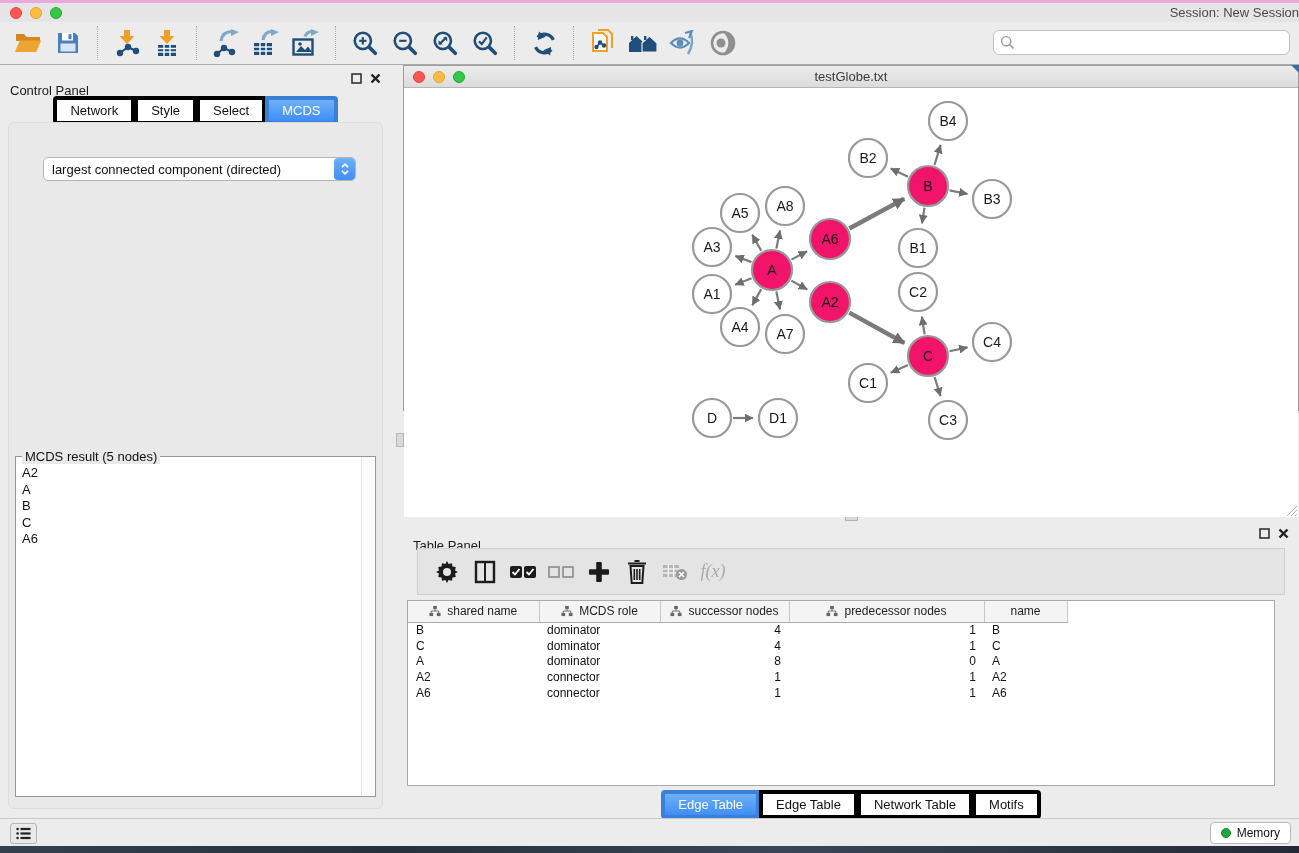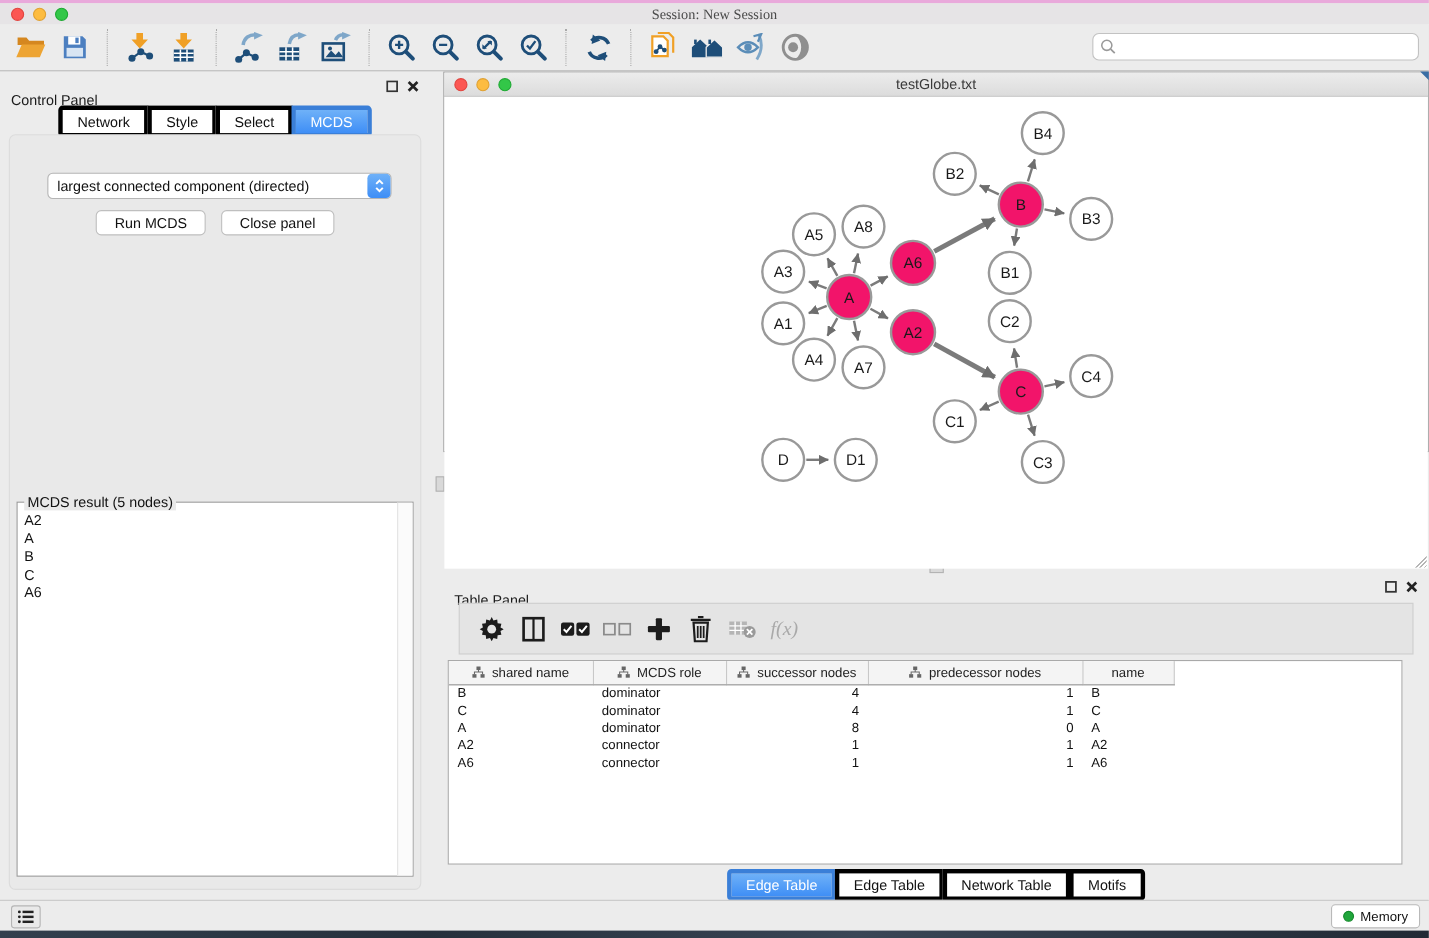--- a/index.html
+++ b/index.html
@@ -7,21 +7,21 @@
   body { font-family:"Liberation Sans", sans-serif; background:#ececec; position:relative; }
   .abs { position:absolute; }
 
   
   .top-strip { left:0; top:0; width:1299px; height:3px; background:#e9a9db; }
   .bottom-strip { left:0; top:846px; width:1299px; height:7px;
     background:linear-gradient(90deg,#33404e,#26303c 30%,#3a4656 60%,#222a35); }
 
   
   .titlebar { left:0; top:3px; width:1299px; height:19px; background:#e6e4e6;
-    display:flex; align-items:center; justify-content:center;font-family:Liberation Serif, serif; }
+    display:flex; align-items:center; justify-content:flex-end; }
   .tl-lights { position:absolute; left:10px; top:4px; display:flex; gap:8px; }
   .light { width:12px; height:12px; border-radius:50%; }
   .light.red { background:#fc5753; border:1px solid #e2443f; }
   .light.yellow { background:#fdbc40; border:1px solid #e0a132; }
   .light.green { background:#33c748; border:1px solid #1eaa33; }
   .win-title { font-size:13px; color:#4a4a4a; }
 
   
   .toolbar { left:0; top:22px; width:1299px; height:43px; background:#ececec;
     border-bottom:1px solid #ababab; display:flex; align-items:center; padding:0 8px; }
@@ -318,24 +318,20 @@
     </div>
     <div class="cp-body">
       <div class="dropdown">
         <span class="dropdown-value">largest connected component (directed)</span>
         <span class="dropdown-stepper">
           <svg width="14" height="16" viewBox="0 0 14 16">
             <polyline points="4,6.2 7,3.2 10,6.2" fill="none" stroke="#fff" stroke-width="1.8"></polyline>
             <polyline points="4,9.8 7,12.8 10,9.8" fill="none" stroke="#fff" stroke-width="1.8"></polyline>
           </svg>
         </span>
-      </div>
-      <div class="btn-row">
-        <button class="push-btn">Run MCDS</button>
-        <button class="push-btn">Close panel</button>
       </div>
       <div class="result-box">
         <span class="result-legend">MCDS result (5 nodes)</span>
         <div class="result-list" id="mcds-list">
             <div class="result-item">A2</div>
             <div class="result-item">A</div>
             <div class="result-item">B</div>
             <div class="result-item">C</div>
             <div class="result-item">A6</div>
           </div>

